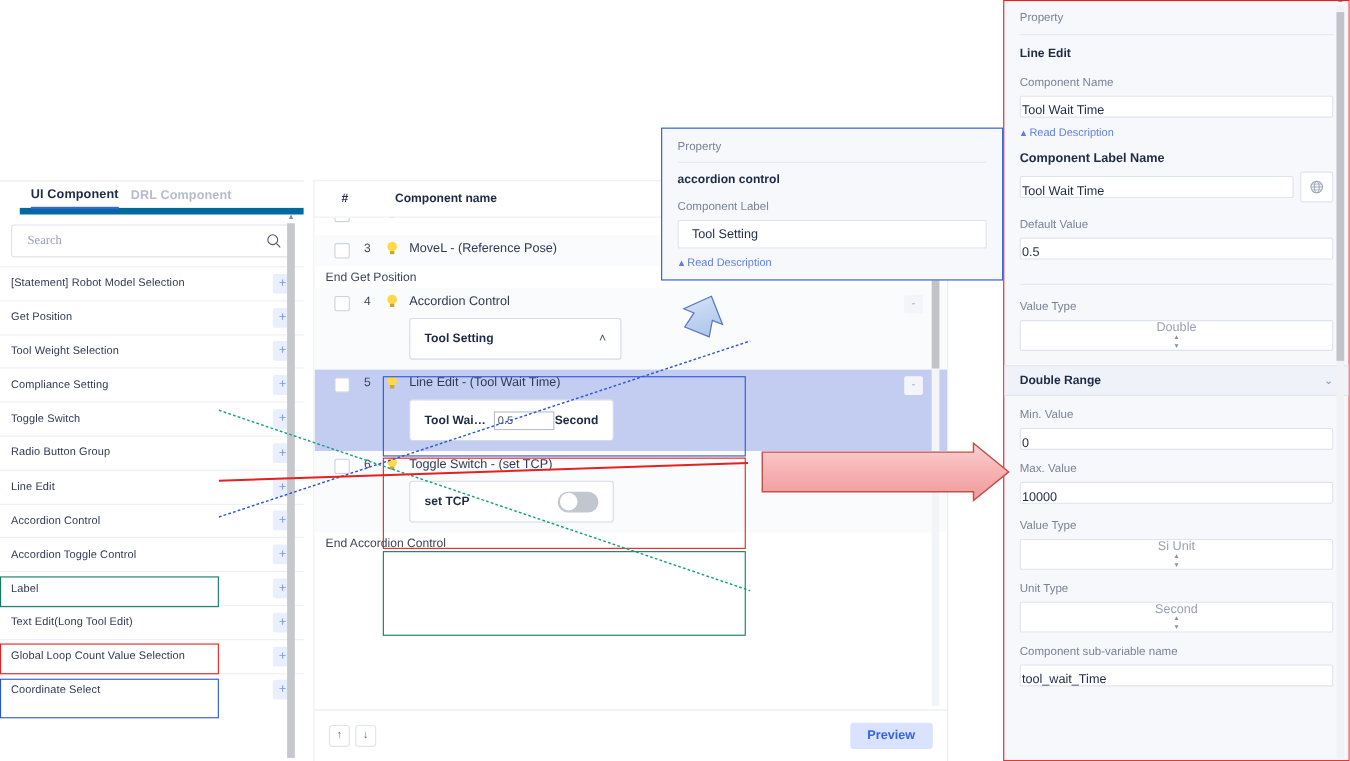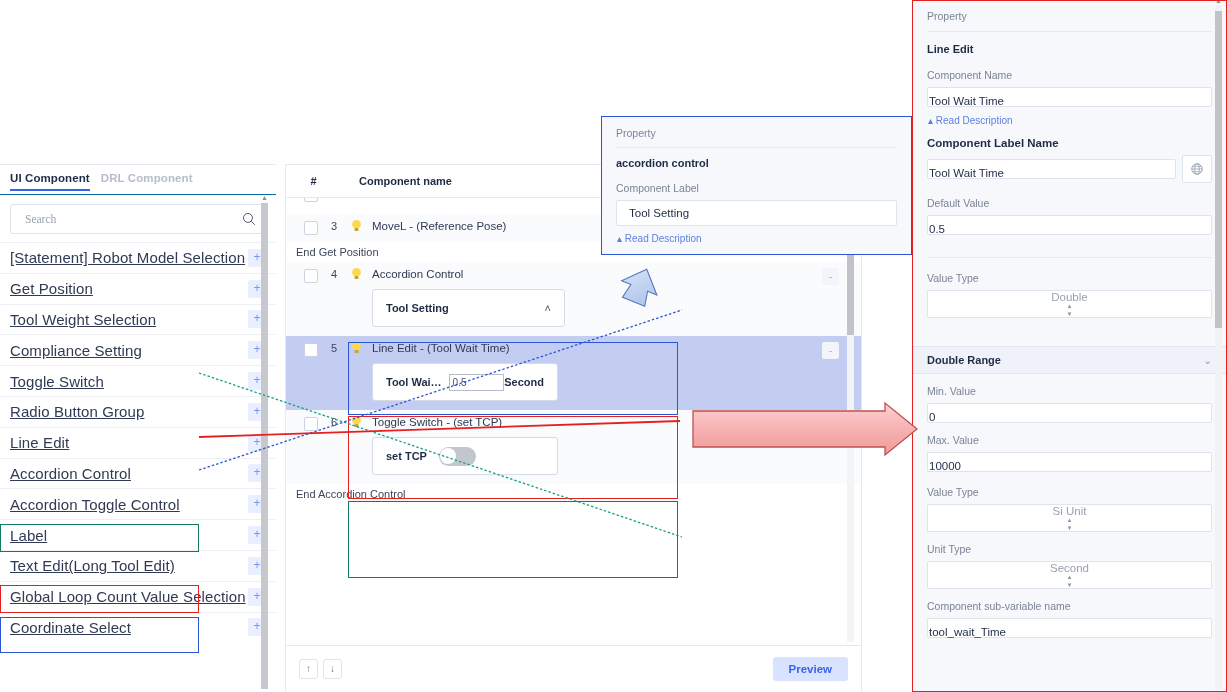--- a/index.html
+++ b/index.html
@@ -12,23 +12,24 @@
   }
   #root { position: relative; width: 1227px; height: 692px; background:#fff; }
 
   
   #left-panel {
     position: absolute; left: 0; top: 164px; width: 276px; height: 528px;
     background: #ffffff;
     border-top: 1px solid #e6e9f0;
   }
   #left-tabs {
-    display: flex; align-items: flex-start; gap: 11px;
+    display: flex; align-items: center; gap: 11px;
     padding: 7px 10px 0 10px; height: 30px;
-    border-bottom: 1px solid #0369a1;
+    border-bottom: 6px solid #0369a1;
+    margin-left: 18px;
   }
   .tab {
     font-size: 11.5px; padding-bottom: 5px; cursor: pointer; letter-spacing: .1px;
   }
   .tab.active { color: #1f2b45; font-weight: bold; border-bottom: 2px solid #3763e8; }
   .tab.inactive { color: #b6bdcb; font-weight: bold; }
 
   #search-wrap {
     margin: 9px 10px 0 10px; height: 30px;
     border: 1px solid #dfe3ec; border-radius: 3px;
@@ -41,21 +42,21 @@
   }
   #search-input::placeholder { color: #9aa1b1; }
   .search-icon { width: 14px; height: 14px; flex: 0 0 auto; }
 
   #comp-list { margin-top: 8px; }
   .comp-row {
     position: relative; height: 30.8px; display: flex; align-items: center;
     border-top: 1px solid #edeff4; padding: 0 10px 0 10px;
   }
   .comp-row:first-child { border-top: 1px solid #edeff4; }
-  .comp-label { flex: 1; font-size: 15px; color: #303a52; letter-spacing: .1px; text-decoration: underline; }
+  .comp-label { flex: 1; font-size: 10px; color: #303a52; letter-spacing: .1px; }
   .plus-btn {
     width: 18px; height: 18px; border-radius: 2px; background: #e9efff;
     color: #7a97f2; font-size: 12px; line-height: 17px; text-align: center;
     cursor: pointer; flex: 0 0 auto;
   }
   
   .hl-box { position: absolute; pointer-events: none; }
   #hl-toggle  { left: 0px;  top: 359px; width: 199px; height: 28px; border: 1.6px solid #107a63; }
   #hl-lineedit{ left: 0px;  top: 420px; width: 199px; height: 28px; border: 1.6px solid #e61f1f; }
   #hl-accord  { left: 0px;  top: 452px; width: 199px; height: 36px; border: 1.6px solid #2b55d4; }
@@ -126,21 +127,21 @@
   .pose-sub { font-size: 9.5px; font-weight: bold; color: #54c23a; margin-top: 1px; }
   .pose-btn {
     width: 24px; height: 24px; border: 1px solid #8fb0fb; border-radius: 3px;
     background: #f3f7ff; margin-left: 5px; display:flex; align-items:center; justify-content:center;
     cursor: pointer; flex: 0 0 auto;
   }
 
   
   .sub-card {
     margin: 8px 0 4px 22px; background: #fff; border: 1px solid #d6dae4; border-radius: 3px;
-    display: flex; align-items: center; padding: 0 13px; height: 38px;
+    display: flex; align-items: center; padding: 0 13px; height: 38px; justify-content: space-between;
   }
   .sub-card.w1 { width: 193px; justify-content: space-between; }
   .sub-card.w2 { width: 186px; }
   .sub-card.w3 { width: 186px; }
   .sc-label { font-size: 11px; font-weight: bold; color: #1f2b45; white-space: nowrap; }
   .sc-mini-input {
     width: 62px; height: 17px; border: 1px solid #b7bdcb; background: #fff;
     margin-left: 7px; font-size: 10px; color: #4a5166; padding: 0 3px; line-height: 15px;
   }
   .sc-unit { font-size: 11px; font-weight: bold; color: #1f2b45; margin-left: auto; }
@@ -220,21 +221,21 @@
   }
   .rp-read { font-size: 10px; color: #5f7fe0; padding: 8px 0 0 15px; }
   .rp-select {
     margin: 6px 14px 0 14px; height: 28px; background: #fff; border: 1px solid #dfe3ec;
     border-radius: 2px; font-size: 11.5px; color: #9aa1b1; padding: 0 13px;
     display: flex; align-items: center; cursor: pointer; flex-direction: column;
   }
   .rp-select .val { flex: 1; }
   .spin { display: flex; flex-direction: column; gap: 2px; color: #8b93a5; font-size: 6px; line-height: 6px; }
   .rp-section {
-    margin-top: 28px; background: #eff2f8; border-top: 1px solid #e1e5ee; border-bottom: 1px solid #e1e5ee;
+    margin-top: 13px; background: #eff2f8; border-top: 1px solid #e1e5ee; border-bottom: 1px solid #e1e5ee;
     height: 28px; display: flex; align-items: center; padding: 0 14px; cursor: pointer;
   }
   .rp-section .st { font-size: 11px; font-weight: bold; color: #1f2b45; flex: 1; }
   .rp-section .chev { font-size: 10px; color: #8b93a5; }
   .rp-gap { height: 13px; }
   #right-scroll { position: absolute; right: 4px; top: 4px; width: 7px; height: 684px; }
   #right-scroll .track { position:absolute; inset:0; background:#f1f2f5; }
   #right-scroll .thumb { position:absolute; left:0; top: 6px; width:7px; height: 317px; background:#c1c3c8; }
   #right-scroll .uparrow { position:absolute; left:0; top:-8px; width:7px; text-align:center; font-size:7px; color:#8b8f99; }
 

